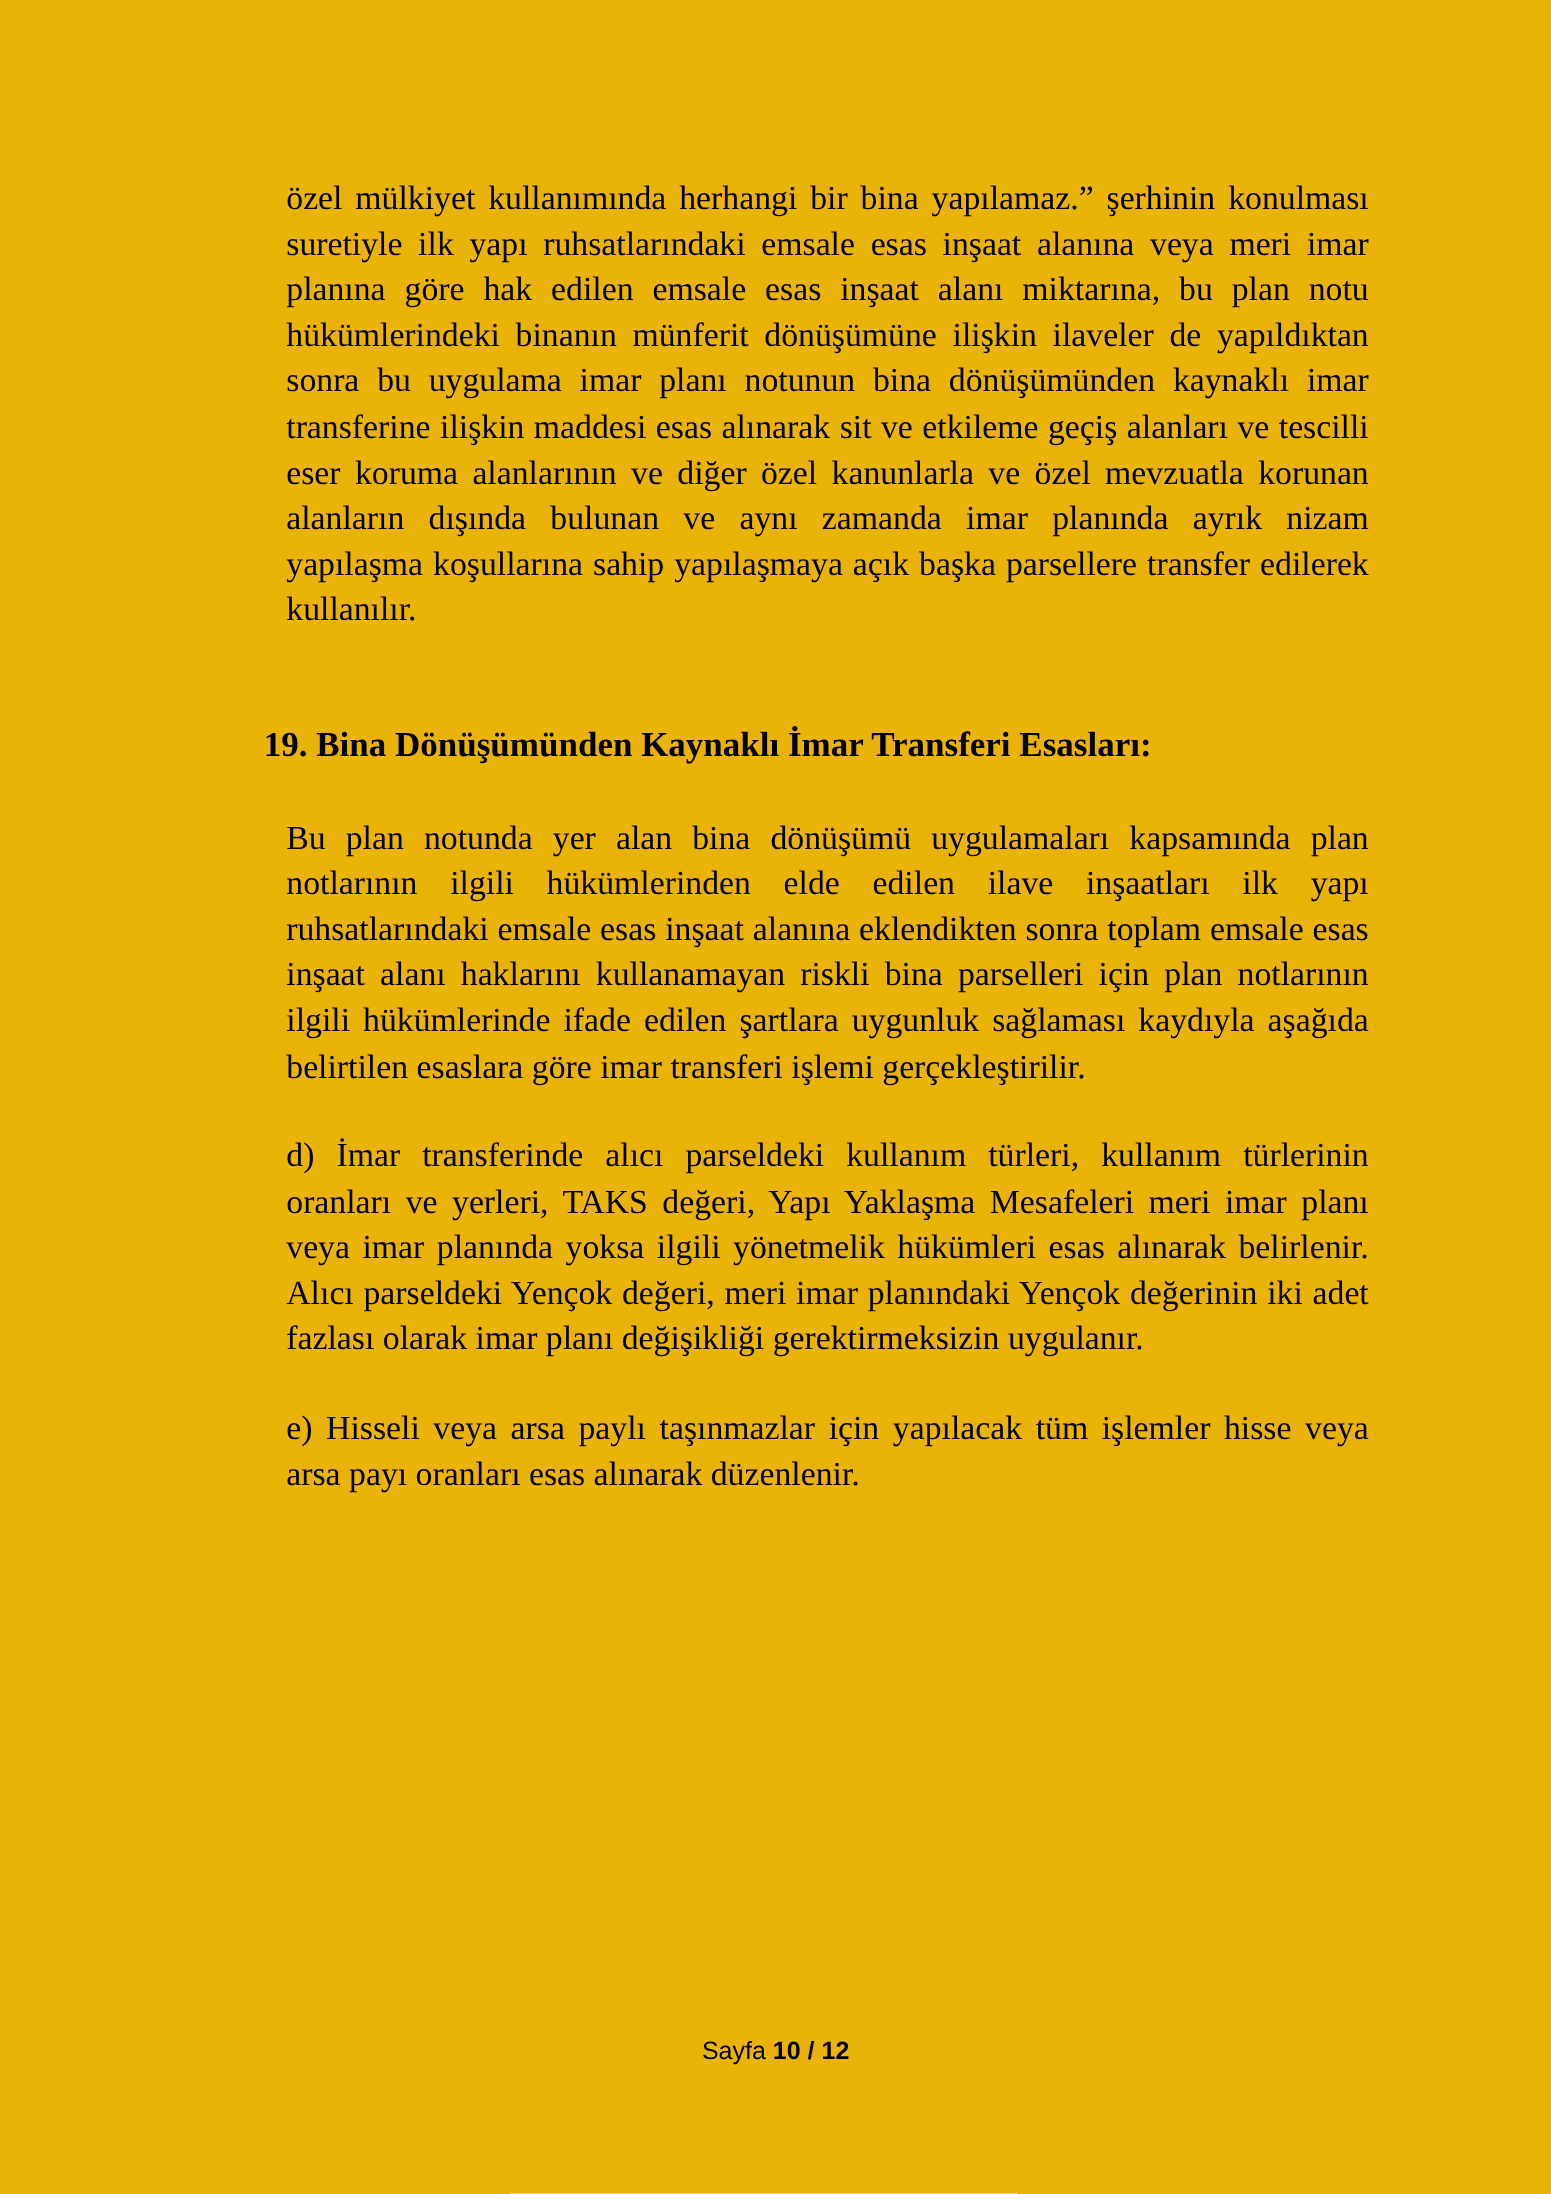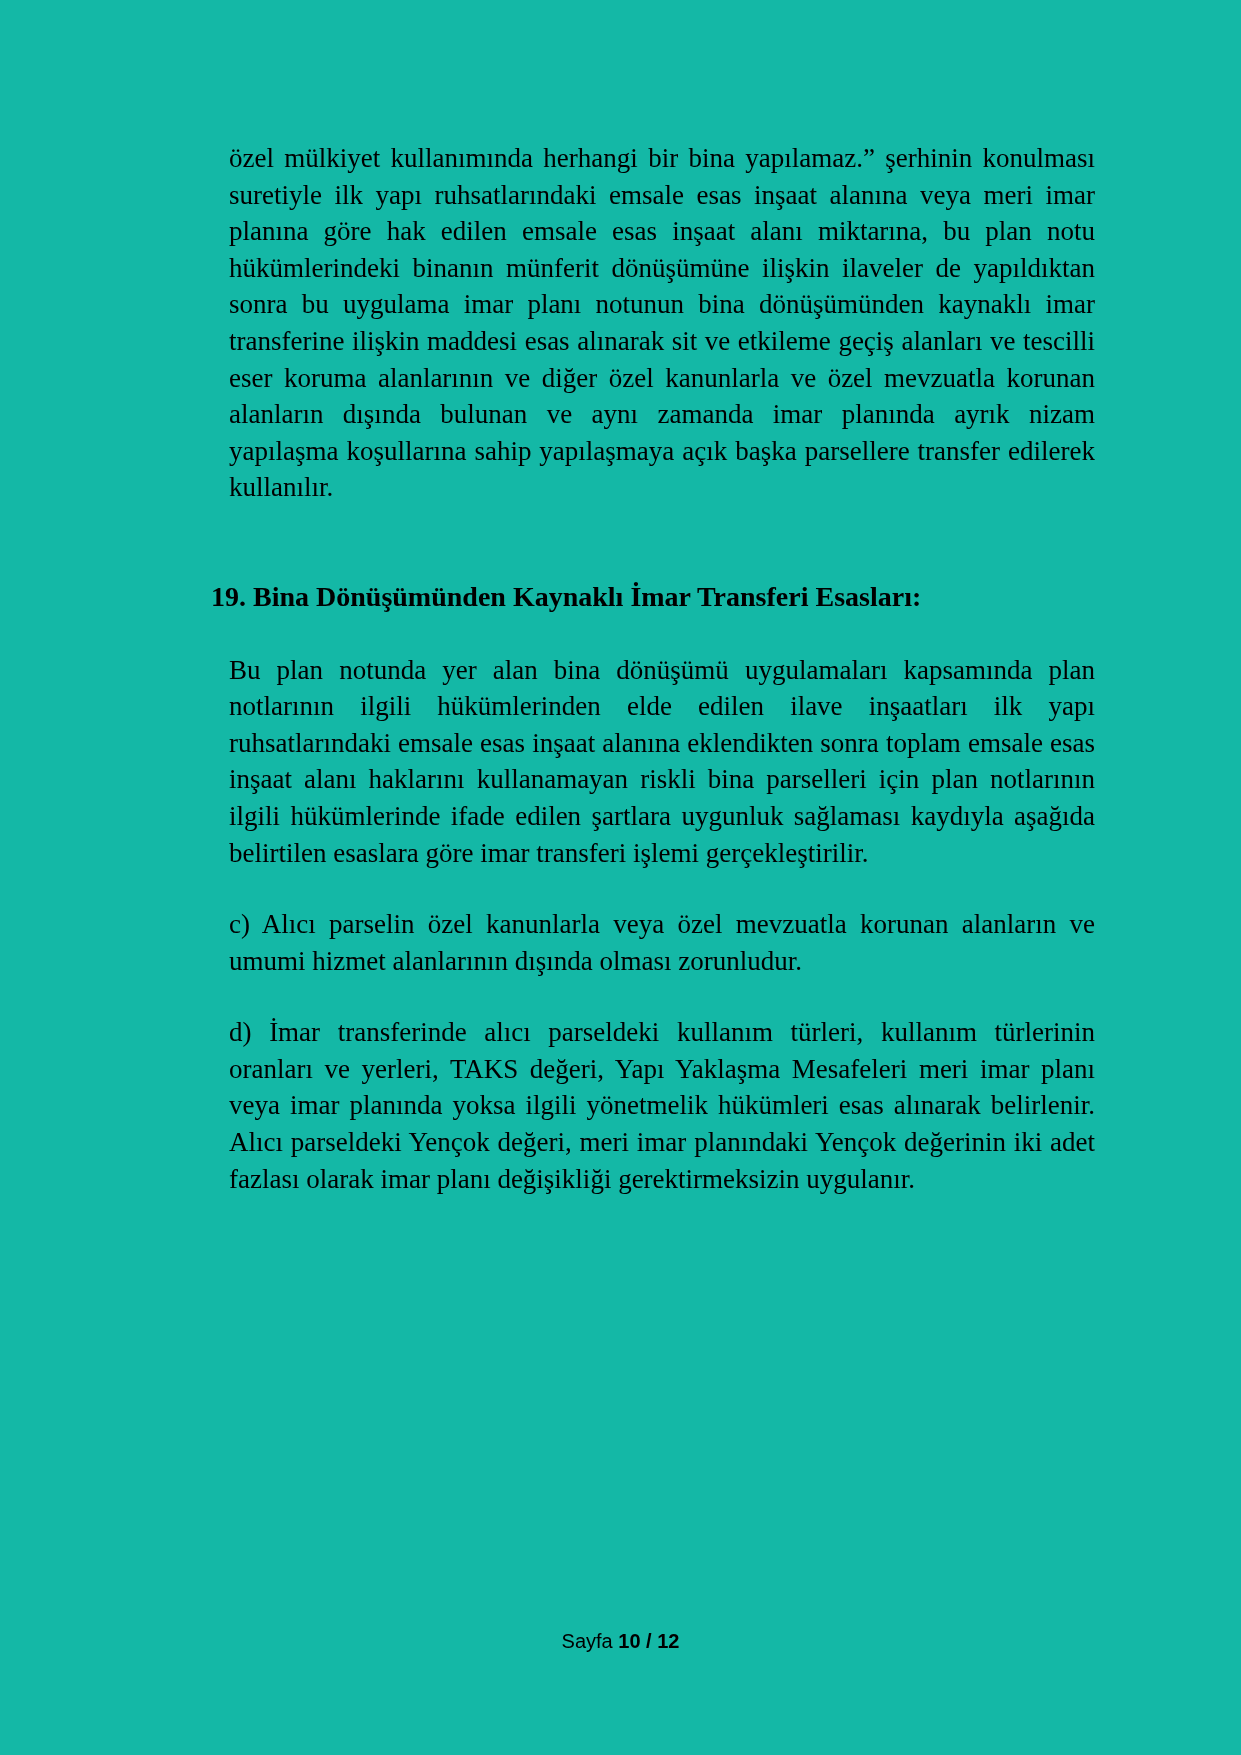--- a/index.html
+++ b/index.html
@@ -4,21 +4,21 @@
 <style>
   html, body {
     margin: 0;
     padding: 0;
     background: #ffffff;
   }
   .page {
     position: relative;
     width: 1241px;
     height: 1755px;
-    background: #14b8a6;
+    background: #eab308;
     color: #000000;
     font-family: "Liberation Serif", "DejaVu Serif", serif;
     overflow: hidden;
   }
   .content {
     box-sizing: border-box;
     padding: 140px 146px 0 195px; 
   }
   .body-par {
     margin: 0 0 35px 34px;       
@@ -56,30 +56,30 @@
   <div class="content">
 
     <p class="body-par">özel mülkiyet kullanımında herhangi bir bina yapılamaz.” şerhinin konulması suretiyle ilk yapı ruhsatlarındaki emsale esas inşaat alanına veya meri imar planına göre hak edilen emsale esas inşaat alanı miktarına, bu plan notu hükümlerindeki binanın münferit dönüşümüne ilişkin ilaveler de yapıldıktan sonra bu uygulama imar planı notunun bina dönüşümünden kaynaklı imar transferine ilişkin maddesi esas alınarak sit ve etkileme geçiş alanları ve tescilli eser koruma alanlarının ve diğer özel kanunlarla ve özel mevzuatla korunan alanların dışında bulunan ve aynı zamanda imar planında ayrık nizam yapılaşma koşullarına sahip yapılaşmaya açık başka parsellere transfer edilerek kullanılır.</p>
 
     <h2 class="heading">19. Bina Dönüşümünden Kaynaklı İmar Transferi Esasları:</h2>
 
     <p class="body-par">Bu plan notunda yer alan bina dönüşümü uygulamaları kapsamında plan notlarının ilgili hükümlerinden elde edilen ilave inşaatları ilk yapı ruhsatlarındaki emsale esas inşaat alanına eklendikten sonra toplam emsale esas inşaat alanı haklarını kullanamayan riskli bina parselleri için plan notlarının ilgili hükümlerinde ifade edilen şartlara uygunluk sağlaması kaydıyla aşağıda belirtilen esaslara göre imar transferi işlemi gerçekleştirilir.</p>
 
 
 
-    <p class="body-par">
-      <span>c)</span>
-      <span>Alıcı parselin özel kanunlarla veya özel mevzuatla korunan alanların ve umumi hizmet alanlarının dışında olması zorunludur.</span>
-    </p>
 
     <p class="body-par">
       <span>d)</span>
       <span>İmar transferinde alıcı parseldeki kullanım türleri, kullanım türlerinin oranları ve yerleri, TAKS değeri, Yapı Yaklaşma Mesafeleri meri imar planı veya imar planında yoksa ilgili yönetmelik hükümleri esas alınarak belirlenir. Alıcı parseldeki Yençok değeri, meri imar planındaki Yençok değerinin iki adet fazlası olarak imar planı değişikliği gerektirmeksizin uygulanır.</span>
     </p>
 
+    <p class="body-par">
+      <span>e)</span>
+      <span>Hisseli veya arsa paylı taşınmazlar için yapılacak tüm işlemler hisse veya arsa payı oranları esas alınarak düzenlenir.</span>
+    </p>
 
   </div>
 
   <div class="footer">
     <span>Sayfa</span>
     <span class="bold">10 / 12</span>
   </div>
 </div>
 
 </body></html>

